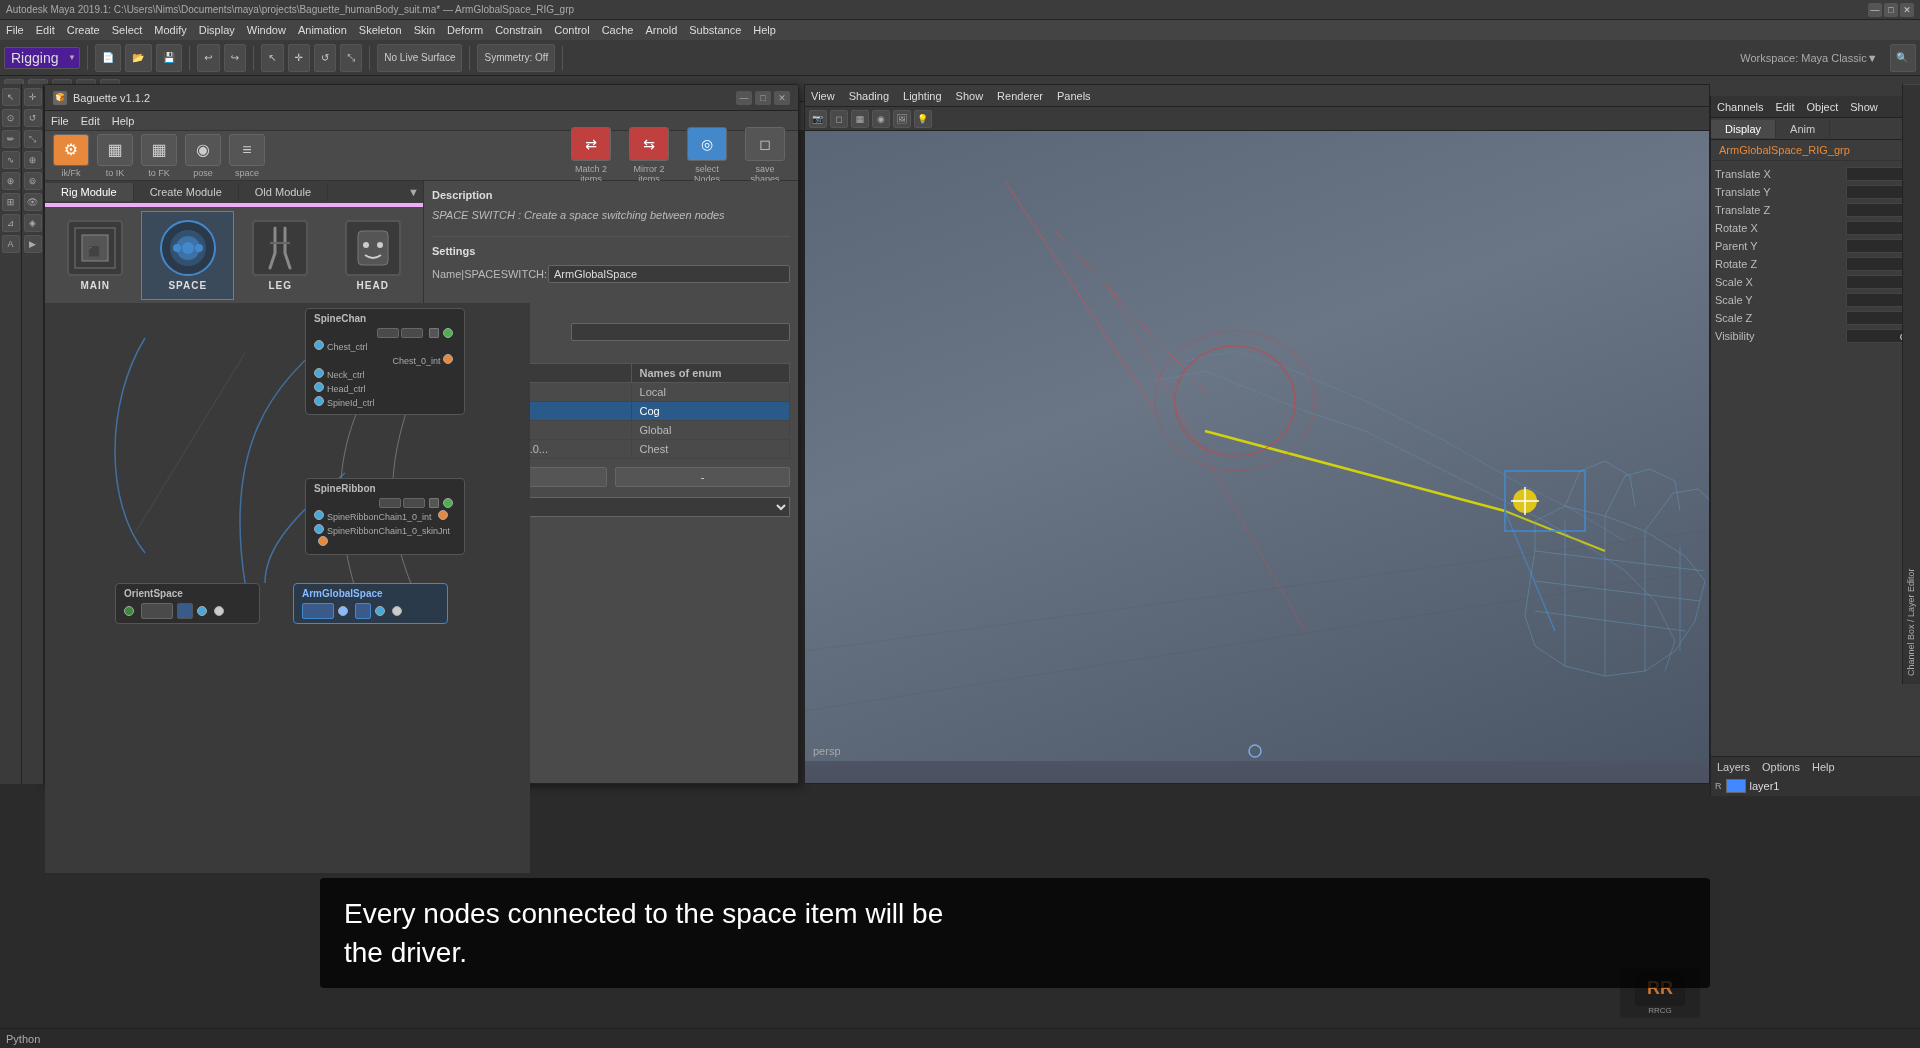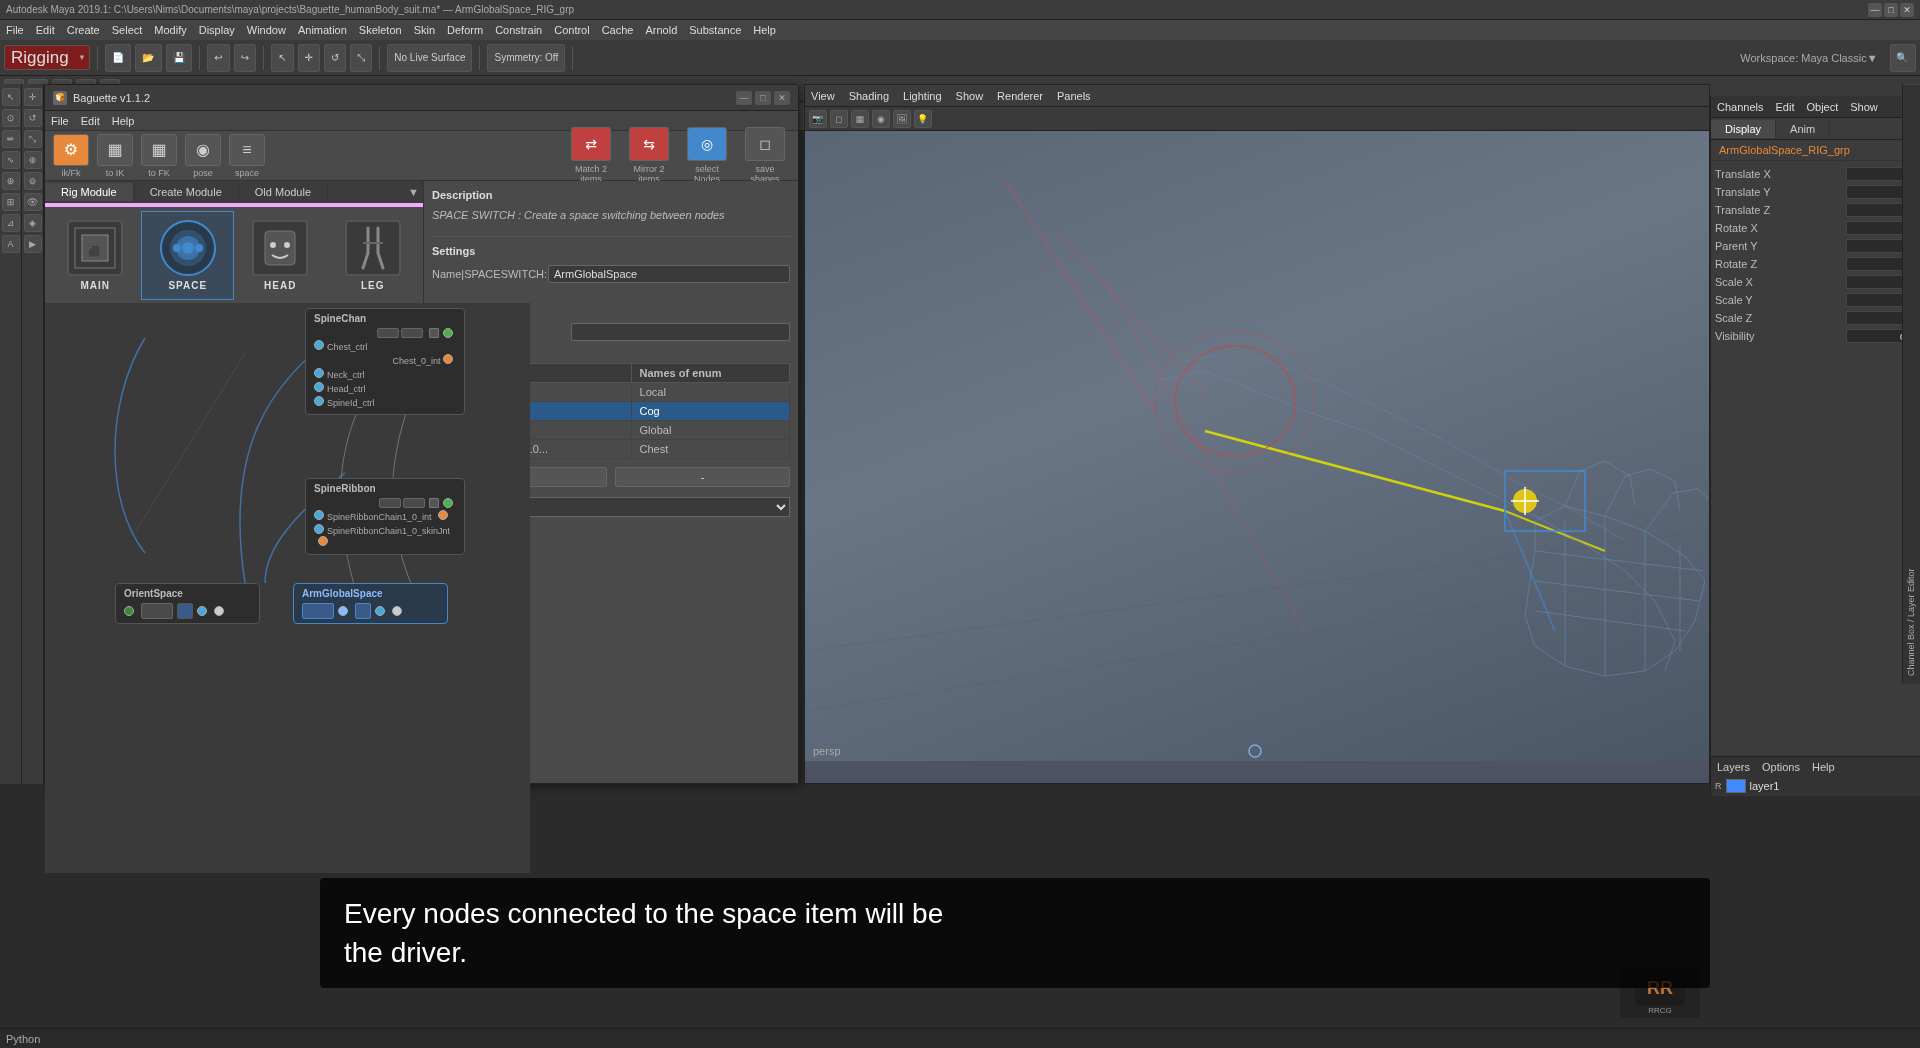--- a/index.html
+++ b/index.html
@@ -689,25 +689,25 @@
       display: flex;
       align-items: center;
       padding: 0 6px;
       font-size: 11px;
       color: #aaa;
     }
 
     
     #rigging-dropdown {
       padding: 2px 20px 2px 6px;
-      background: #7f1d1d;
+      background: #4c1d95;
       border: 1px solid #555;
       border-radius: 2px;
       color: #ddd;
-      font-size: 17px;
+      font-size: 14px;
       appearance: none;
     }
     #rigging-wrapper {
       position: relative;
       display: inline-flex;
       align-items: center;
     }
     #rigging-wrapper::after {
       content: '▼';
       position: absolute;
@@ -929,37 +929,37 @@
                 <circle cx="14" cy="25" r="4" fill="#4488cc"></circle>
                 <circle cx="36" cy="25" r="4" fill="#4488cc"></circle>
               </svg>
             </div>
             <span class="module-icon-label">SPACE</span>
           </div>
 
           <div class="module-icon-item">
             <div class="module-icon-shape" style="background:#3a3a3a; border:2px solid #555;">
               <svg width="50" height="50" viewBox="0 0 50 50">
+                <path d="M 20 5 L 20 30 L 15 45 M 30 5 L 30 30 L 35 45" fill="none" stroke="#888" stroke-width="3" stroke-linecap="round"></path>
+                <line x1="15" y1="20" x2="35" y2="20" stroke="#666" stroke-width="2"></line>
+              </svg>
+            </div>
+            <span class="module-icon-label">LEG</span>
+          </div>
+
+          <div class="module-icon-item">
+            <div class="module-icon-shape" style="background:#3a3a3a; border:2px solid #555;">
+              <svg width="50" height="50" viewBox="0 0 50 50">
                 <rect x="10" y="8" width="30" height="34" rx="4" fill="#555" stroke="#777"></rect>
                 <circle cx="18" cy="22" r="3" fill="#ccc"></circle>
                 <circle cx="32" cy="22" r="3" fill="#ccc"></circle>
                 <path d="M 17 32 Q 25 38 33 32" fill="none" stroke="#ccc" stroke-width="2"></path>
               </svg>
             </div>
             <span class="module-icon-label">HEAD</span>
-          </div>
-
-          <div class="module-icon-item">
-            <div class="module-icon-shape" style="background:#3a3a3a; border:2px solid #555;">
-              <svg width="50" height="50" viewBox="0 0 50 50">
-                <path d="M 20 5 L 20 30 L 15 45 M 30 5 L 30 30 L 35 45" fill="none" stroke="#888" stroke-width="3" stroke-linecap="round"></path>
-                <line x1="15" y1="20" x2="35" y2="20" stroke="#666" stroke-width="2"></line>
-              </svg>
-            </div>
-            <span class="module-icon-label">LEG</span>
           </div>
         </div>
 
         <div id="node-graph">
           <svg width="100%" height="100%" style="position:absolute;top:0;left:0;">
 
             <path d="M 100 35 C 60 100 60 200 100 250" stroke="#4488cc" stroke-width="1.5" fill="none" opacity="0.7"></path>
             <path d="M 300 25 C 220 80 180 150 200 280" stroke="#4488cc" stroke-width="1.5" fill="none" opacity="0.7"></path>
             <path d="M 340 55 C 300 120 280 180 310 285" stroke="#aaa" stroke-width="1" fill="none" opacity="0.5"></path>
             <path d="M 380 60 C 350 130 330 200 370 290" stroke="#aaa" stroke-width="1" fill="none" opacity="0.5"></path>

